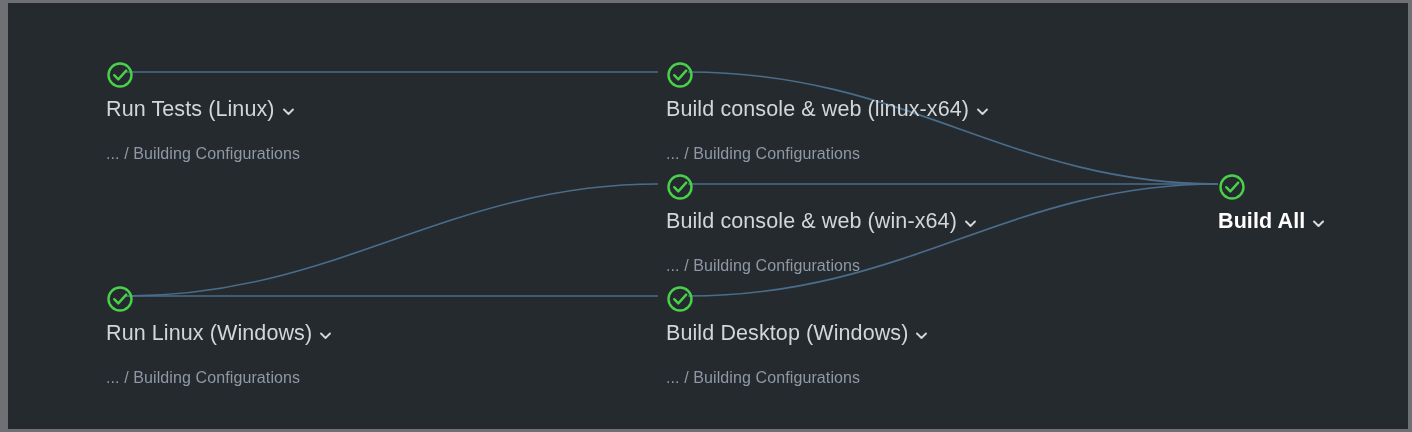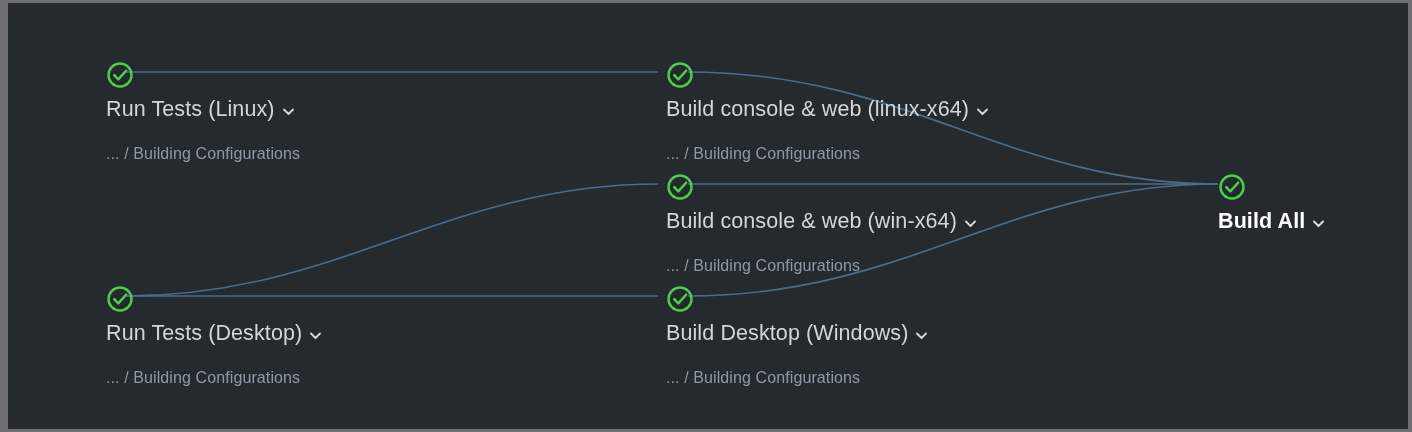--- a/index.html
+++ b/index.html
@@ -183,21 +183,21 @@
     </div>
 
     <div class="node" style="left:98px; top:282px;">
       <span class="node-icon">
         <svg width="28" height="28" viewBox="0 0 28 28" xmlns="http://www.w3.org/2000/svg">
           <circle cx="14" cy="14" r="11.5" fill="none" stroke="#4ad04a" stroke-width="2.4"></circle>
           <path d="M 8.2 14.2 L 12.3 18.4 L 20.2 9.6" fill="none" stroke="#4ad04a" stroke-width="2.4" stroke-linecap="round" stroke-linejoin="round"></path>
         </svg>
       </span>
       <div class="node-title">
-        <span>Run Tests (Desktop)</span>
+        <span>Run Linux (Windows)</span>
         <span class="chev">
           <svg width="15" height="15" viewBox="0 0 15 15" xmlns="http://www.w3.org/2000/svg">
             <path d="M 3 5.5 L 7.5 10 L 12 5.5" fill="none" stroke="#d3d6d9" stroke-width="1.9" stroke-linecap="round" stroke-linejoin="round"></path>
           </svg>
         </span>
       </div>
       <div class="node-sub">
         <span>...</span>
         <span class="sep">/</span>
         <span>Building Configurations</span>

